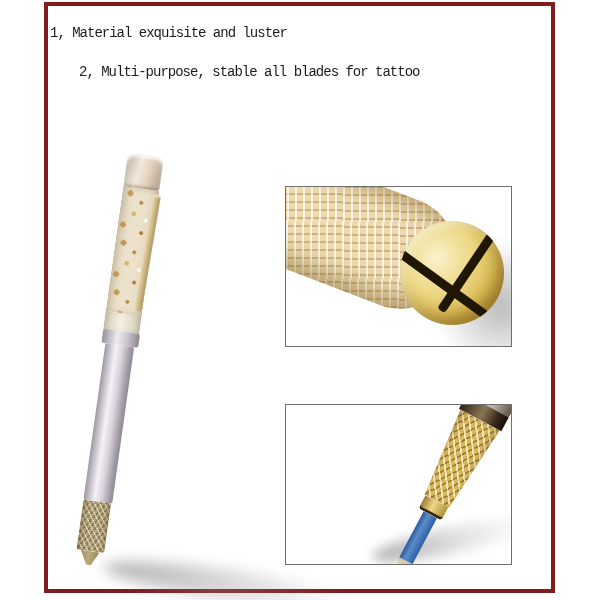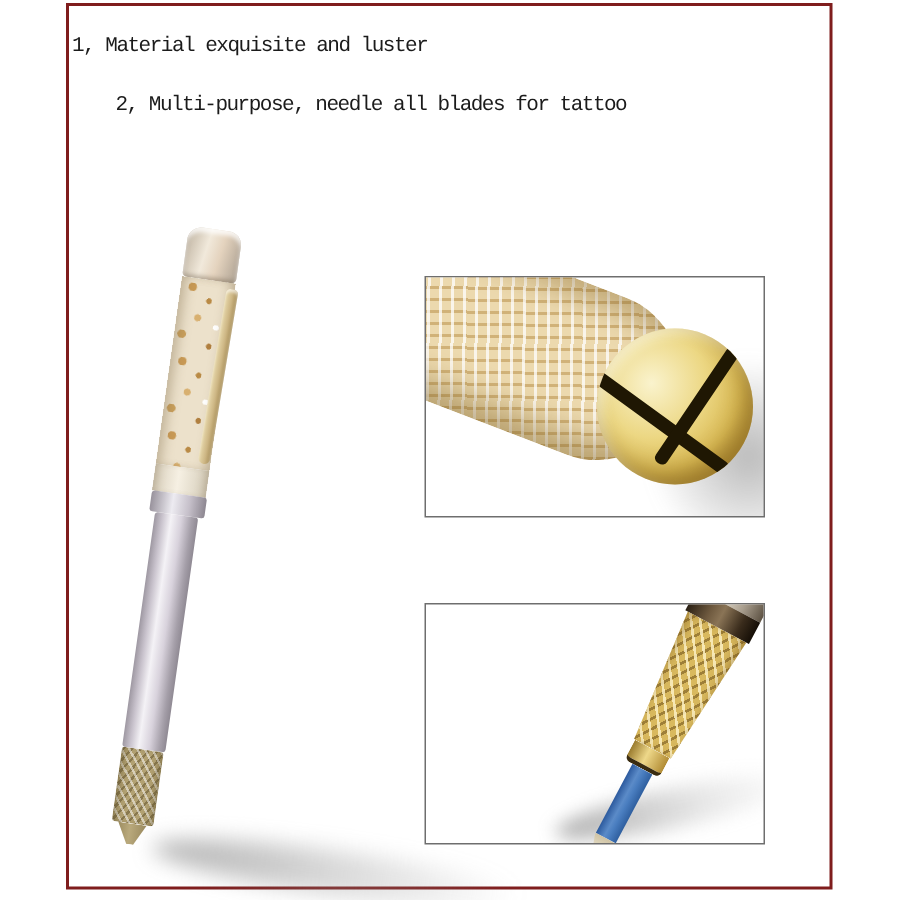--- a/index.html
+++ b/index.html
@@ -1,19 +1,19 @@
 <!DOCTYPE html>
 <html><head>
 <meta charset="utf-8">
 <style>
   html,body{margin:0;padding:0;background:#ffffff;}
   .canvas{position:relative;width:600px;height:600px;background:#ffffff;overflow:hidden;
           font-family:"Liberation Mono","DejaVu Sans Mono",monospace;color:#1b1b1b;}
   .frame{position:absolute;left:44px;top:2px;width:511px;height:591px;
-         border:2px solid #7f1d1d;box-sizing:border-box;background:#ffffff;}
+         border:4px solid #7f1d1d;box-sizing:border-box;background:#ffffff;}
 
   
   .feature{position:absolute;font-size:14px;line-height:18px;letter-spacing:-1px;white-space:nowrap;}
   .f1{left:2px;top:18px;}
   .f2{left:31px;top:57px;}
   .f3{left:118px;top:97px;letter-spacing:-1.35px;}
 
   
   .pen-shadow{position:absolute;left:56px;top:546px;width:258px;height:30px;
       background:linear-gradient(to right,rgba(100,100,100,.50),rgba(140,140,140,.35) 45%,rgba(190,190,190,0) 95%);
@@ -106,21 +106,21 @@
   .bevel{width:15px;height:13px;background:linear-gradient(#cfc3a4,#efe9d6);
       clip-path:polygon(0 0,100% 0,30% 100%);}
 </style>
 </head>
 <body>
 
 <div class="canvas">
   <div class="frame">
 
     <div class="feature f1">1, Material exquisite and luster</div>
-    <div class="feature f2">2, Multi-purpose, needle all blades for tattoo</div>
+    <div class="feature f2">2, Multi-purpose, stable all blades for tattoo</div>
 
     <div class="pen-shadow"></div>
 
     <div class="pen">
       <div class="seg ferrule"></div>
       <div class="seg flake"></div>
       <div class="seg clearz"></div>
       <div class="seg lip"></div>
       <div class="seg barrel"></div>
       <div class="seg knurl-tip"></div>

